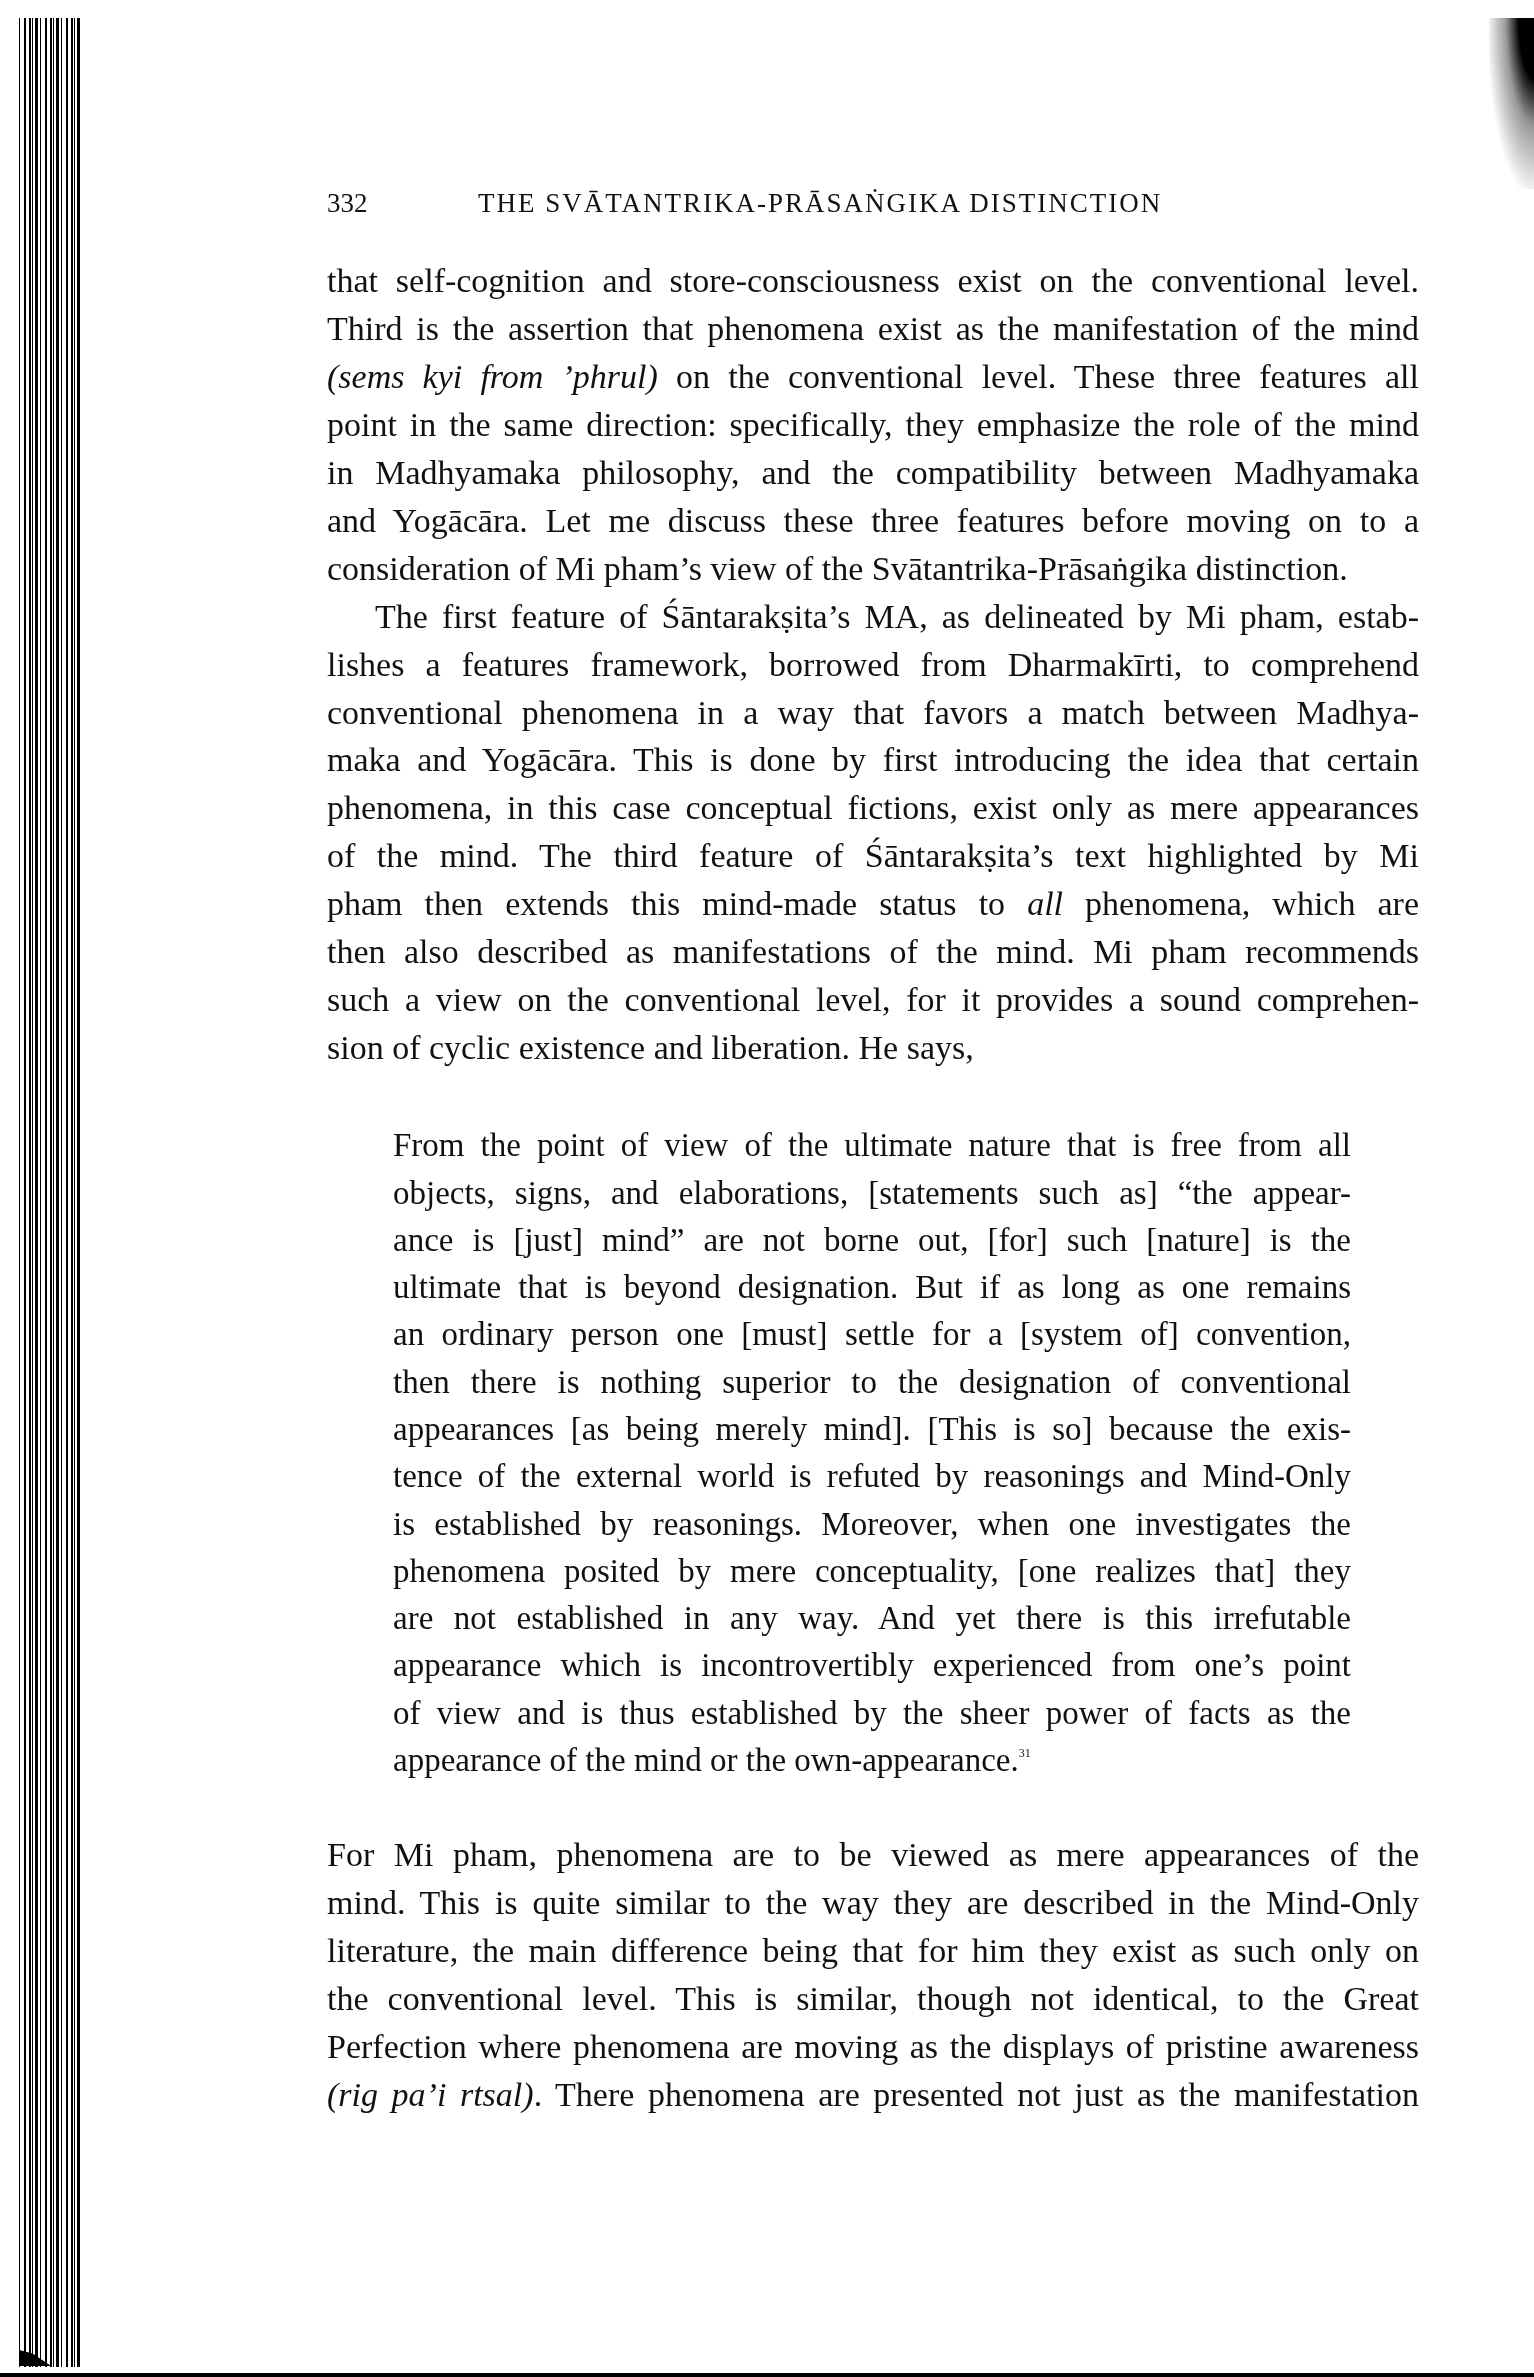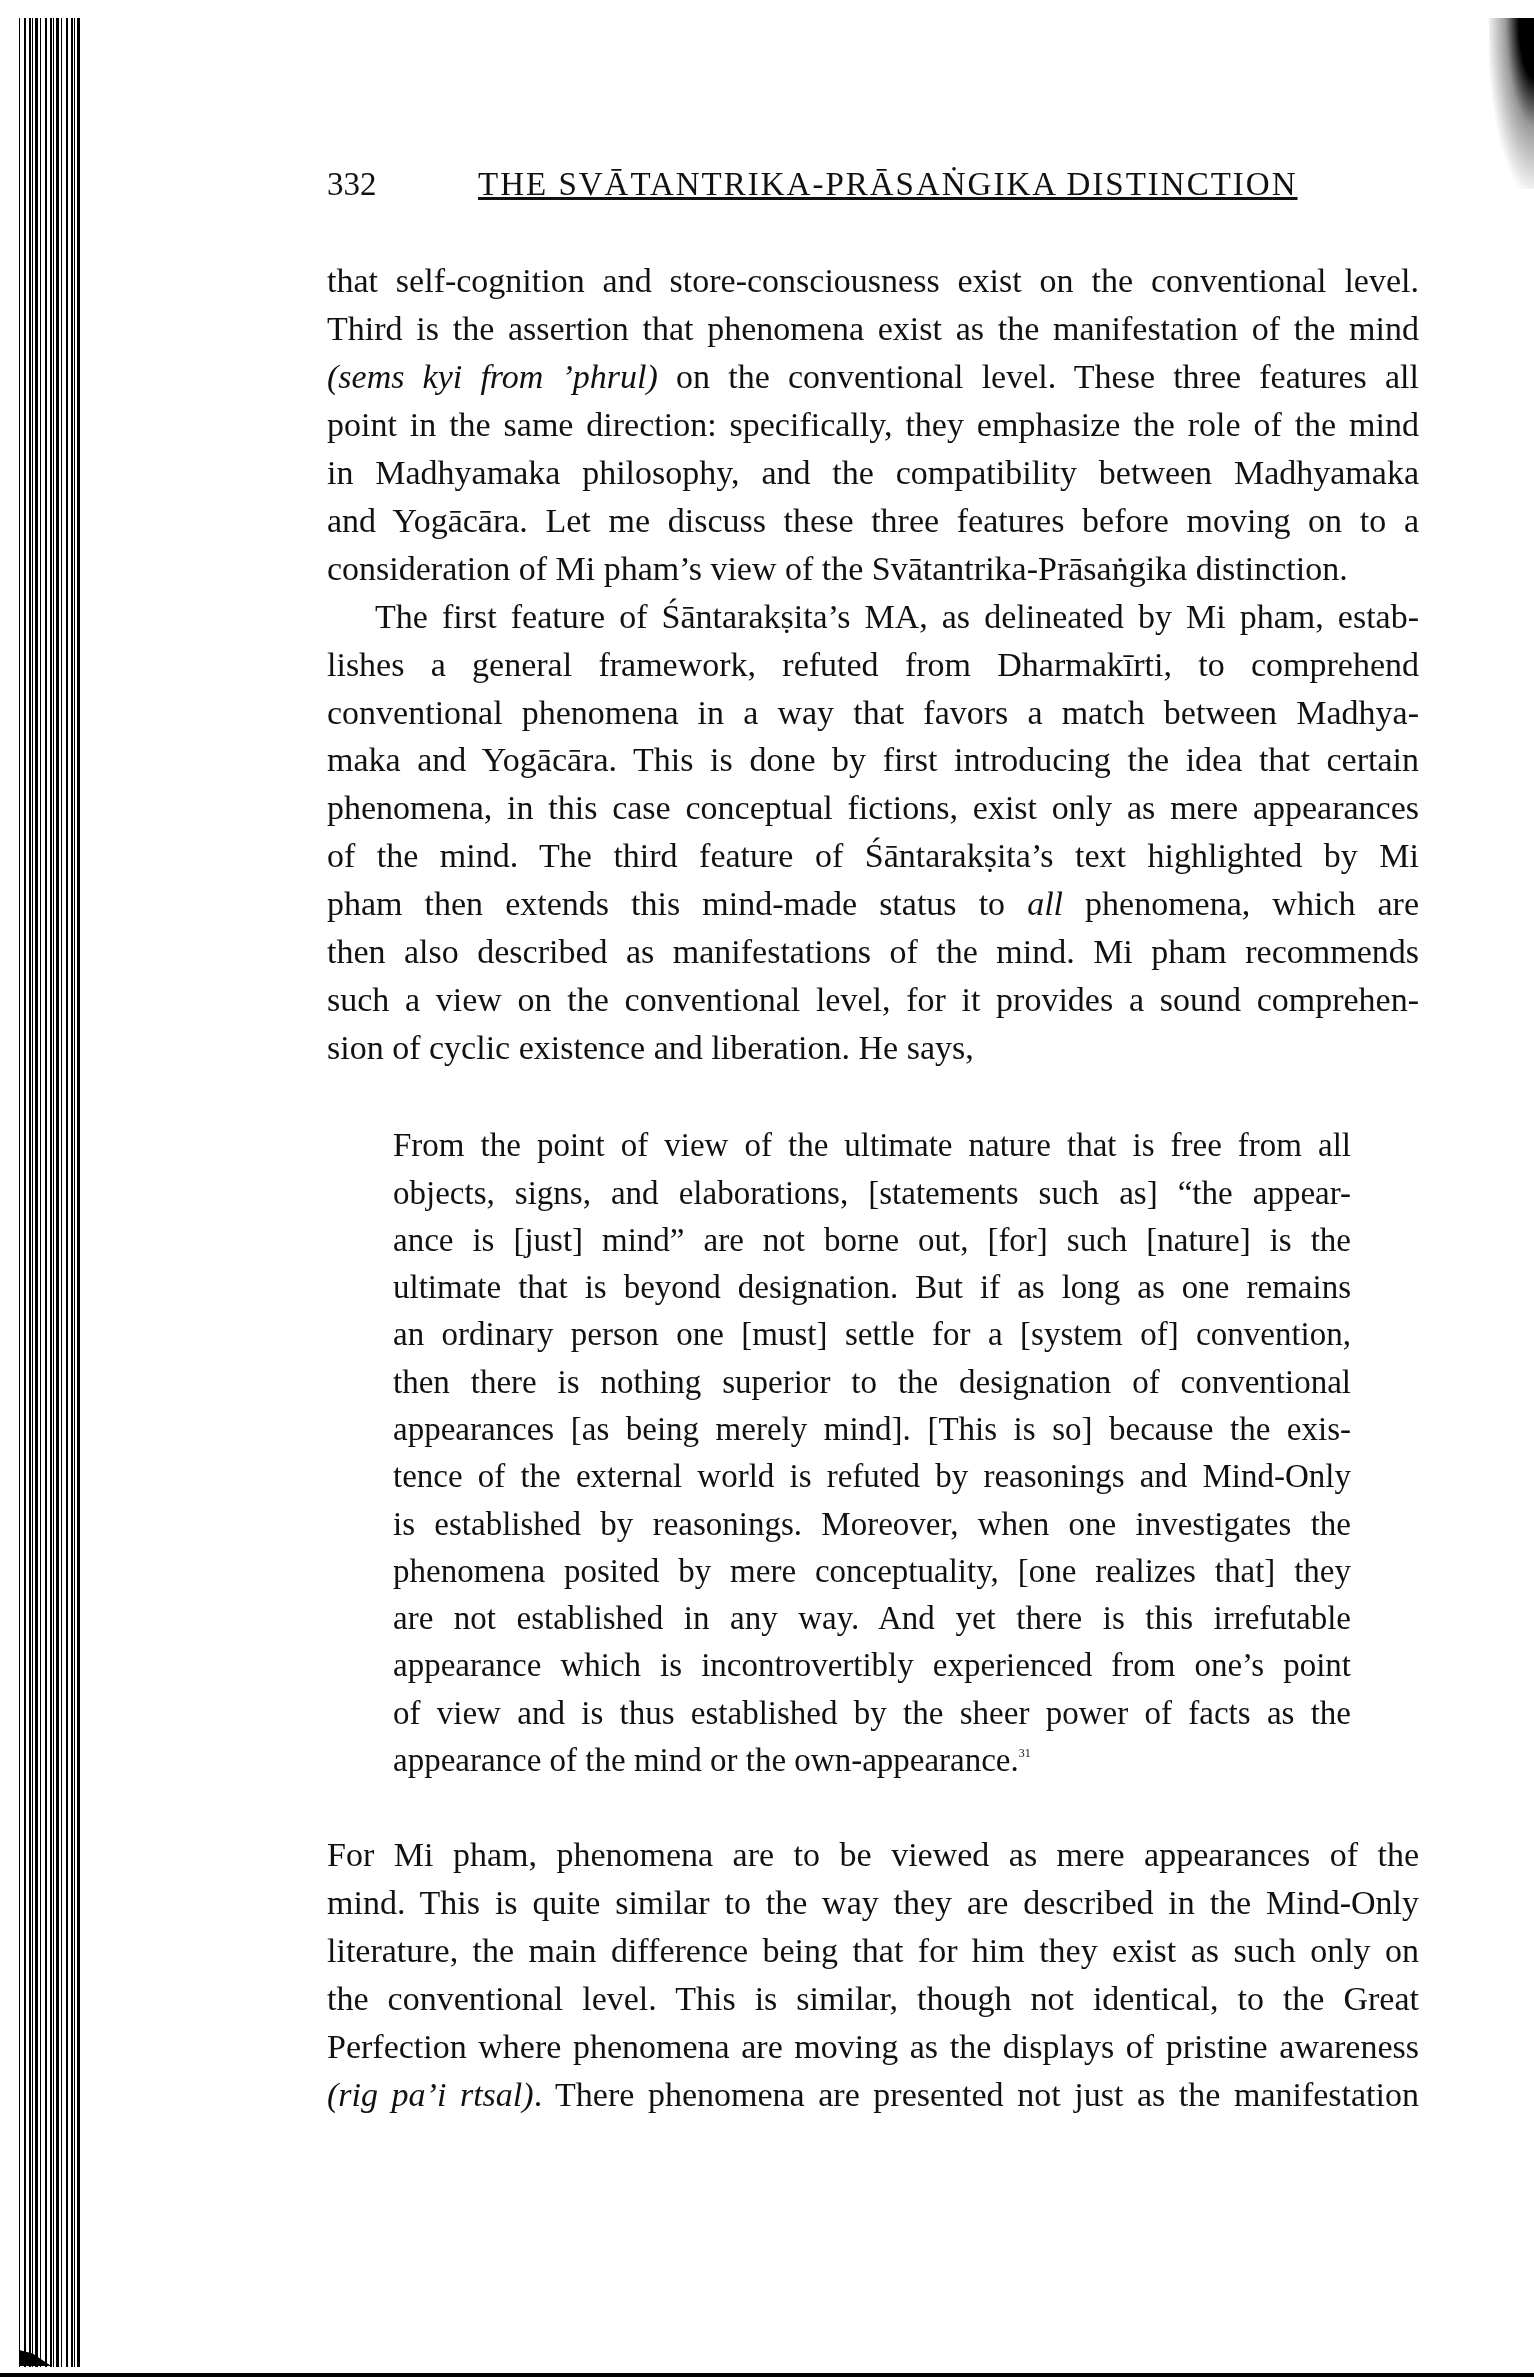--- a/index.html
+++ b/index.html
@@ -17,22 +17,22 @@
   .binding-foot {
     position: absolute; left: 19px; top: 2350px; width: 33px; height: 16.4px;
     background: #000; clip-path: polygon(0 0, 40% 20%, 100% 100%, 0 100%);
   }
   .bottom-bar { position: absolute; left: 0; top: 2373px; width: 1535px; height: 4.6px; background: #000; }
   .corner-shadow {
     position: absolute; right: 0; top: 17.7px; width: 46px; height: 171px;
     background: radial-gradient(ellipse at 100% 0%, #000 0%, #000 25%, rgba(0,0,0,0.4) 45%, rgba(0,0,0,0) 75%);
   }
   .running-head {
-    position: absolute; top: 166px; left: 327px; width: 985px;
-    font-size: 33px; letter-spacing: 2px; white-space: nowrap; text-decoration: underline;
+    position: absolute; top: 188px; left: 327px; width: 985px;
+    font-size: 27px; letter-spacing: 2px; white-space: nowrap;
   }
   .running-head .folio { display: inline-block; width: 151px; letter-spacing: 0; }
   .line {
     position: absolute; left: 327px; width: 1092px; white-space: nowrap;
     font-size: 34px; line-height: 47px; text-align: justify; text-align-last: justify;
   }
   .line.last { text-align-last: left; font-family: Liberation Serif, serif; }
   .line.indent { padding-left: 48px; width: 1044px; }
   .q { left: 393px; width: 958px; font-size: 33px; }
   .q.last { text-align-last: left; }
@@ -53,21 +53,21 @@
 
 <div class="line" style="top:257px">that self-cognition and store-consciousness exist on the conventional level.</div>
 <div class="line" style="top:305px">Third is the assertion that phenomena exist as the manifestation of the mind</div>
 <div class="line" style="top:353px"><i>(sems kyi from ’phrul)</i><span> on the conventional level. These three features all</span></div>
 <div class="line" style="top:401px">point in the same direction: specifically, they emphasize the role of the mind</div>
 <div class="line" style="top:449px">in Madhyamaka philosophy, and the compatibility between Madhyamaka</div>
 <div class="line" style="top:497px">and Yogācāra. Let me discuss these three features before moving on to a</div>
 <div class="line last" style="top:545px">consideration of Mi pham’s view of the Svātantrika-Prāsaṅgika distinction.</div>
 
 <div class="line indent" style="top:593px">The first feature of Śāntarakṣita’s MA, as delineated by Mi pham, estab-</div>
-<div class="line" style="top:641px">lishes a general framework, refuted from Dharmakīrti, to comprehend</div>
+<div class="line" style="top:641px">lishes a features framework, borrowed from Dharmakīrti, to comprehend</div>
 <div class="line" style="top:689px">conventional phenomena in a way that favors a match between Madhya-</div>
 <div class="line" style="top:736px">maka and Yogācāra. This is done by first introducing the idea that certain</div>
 <div class="line" style="top:784px">phenomena, in this case conceptual fictions, exist only as mere appearances</div>
 <div class="line" style="top:832px">of the mind. The third feature of Śāntarakṣita’s text highlighted by Mi</div>
 <div class="line" style="top:880px"><span>pham then extends this mind-made status to </span><i>all</i><span> phenomena, which are</span></div>
 <div class="line" style="top:928px">then also described as manifestations of the mind. Mi pham recommends</div>
 <div class="line" style="top:976px">such a view on the conventional level, for it provides a sound comprehen-</div>
 <div class="line last" style="top:1024px">sion of cyclic existence and liberation. He says,</div>
 
 <div class="line q" style="top:1122px">From the point of view of the ultimate nature that is free from all</div>

